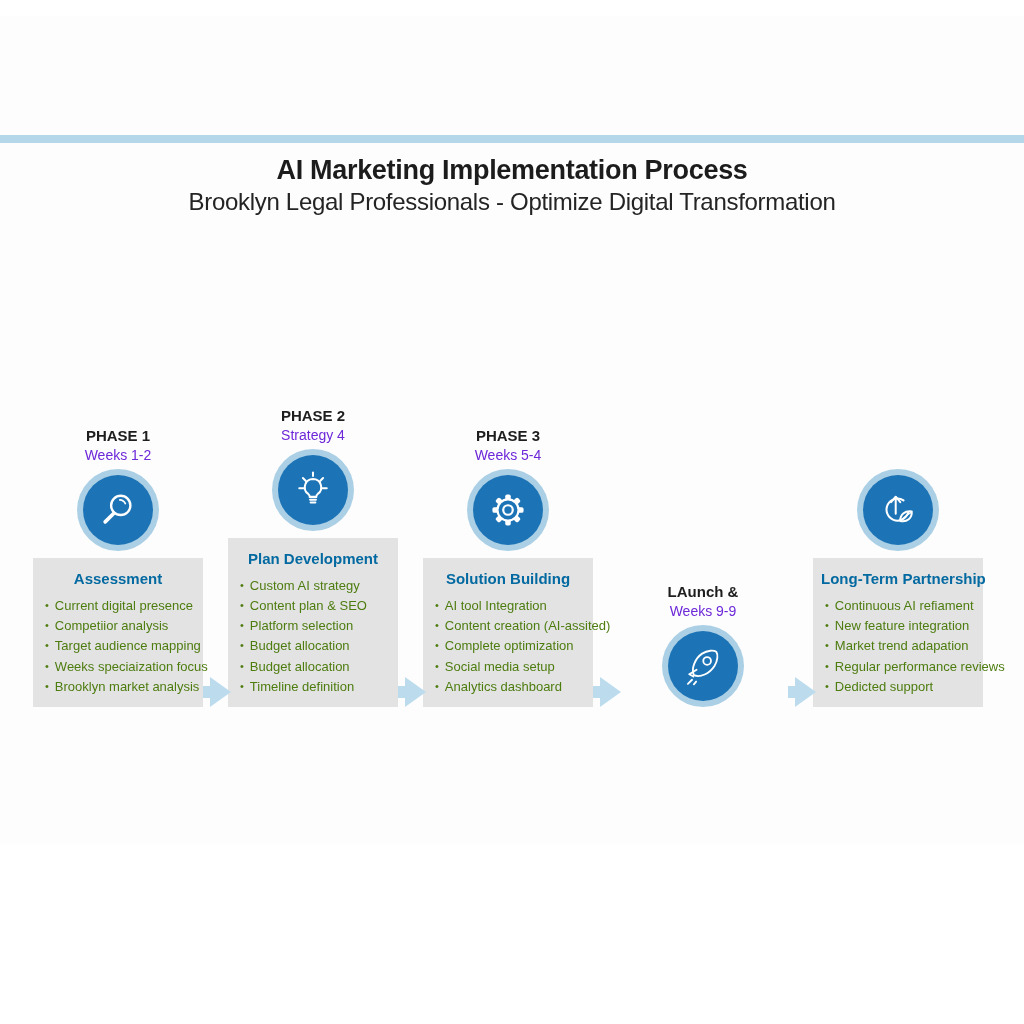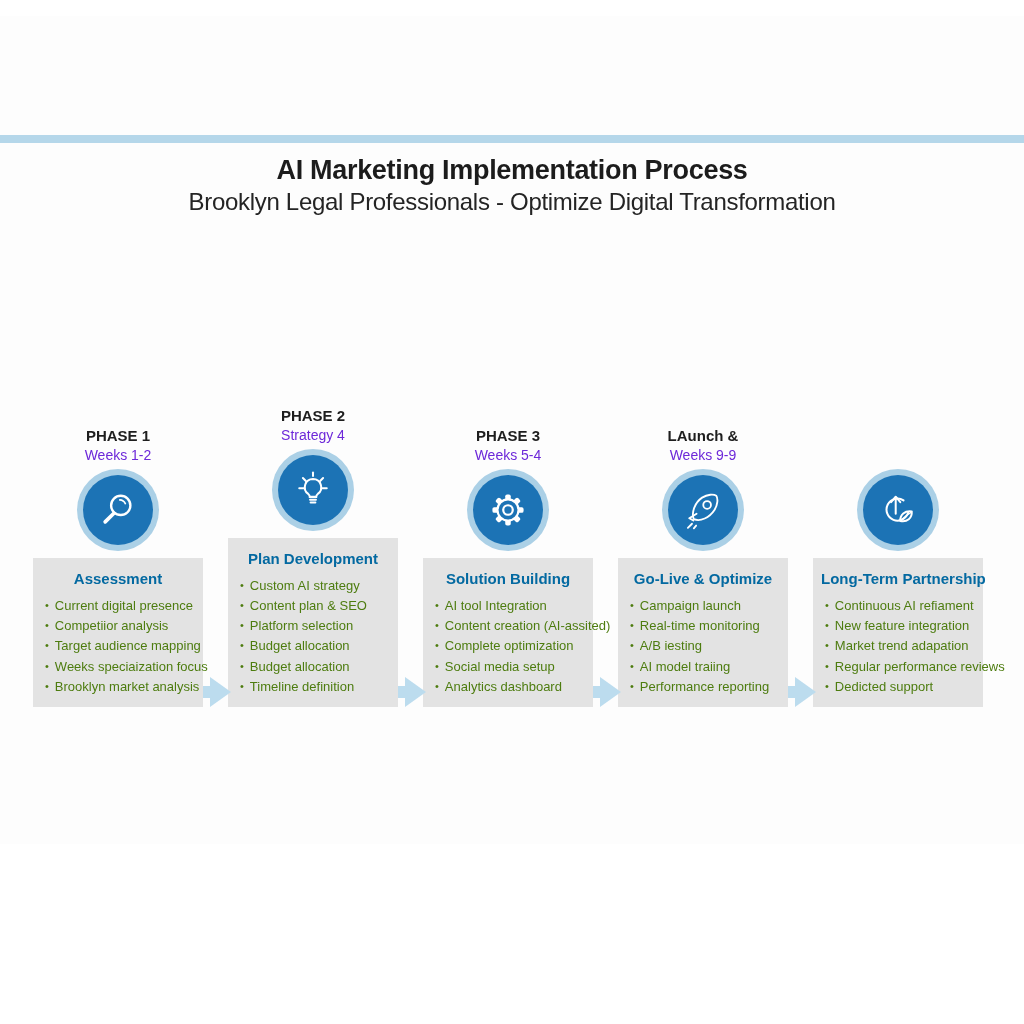--- a/index.html
+++ b/index.html
@@ -171,30 +171,20 @@
         <div class="icon-circle">
           <svg viewBox="0 0 48 48" fill="none" stroke="#ffffff" stroke-width="2" stroke-linecap="round" stroke-linejoin="round">
             <path d="M14 34 C11 27 15 16 23 10.5 C29 6.8 35.5 6.5 38.5 8.5 C40.5 11.5 40.2 18 36.5 24 C31 32.5 21 37 14 34 Z"></path>
             <circle cx="28.5" cy="18.5" r="4.2"></circle>
             <path d="M17 28 L9 33 L13.5 35.5"></path>
             <path d="M12 39 L7.5 43.5"></path>
             <path d="M16.5 41 L14 44"></path>
           </svg>
         </div>
       </div>
-      <div class="box">
-        <div class="box-title">Go-Live &amp; Optimize</div>
-        <ul>
-            <li>Campaign launch</li>
-            <li>Real-time monitoring</li>
-            <li>A/B iesting</li>
-            <li>AI model traiing</li>
-            <li>Performance reporting</li>
-          </ul>
-      </div>
     </div>
 
     <div class="arrow">
       <div class="arrow-shaft"></div>
       <div class="arrow-head"></div>
     </div>
 
     <div class="phase">
       <div class="icon-wrap">
         <div class="icon-circle">

